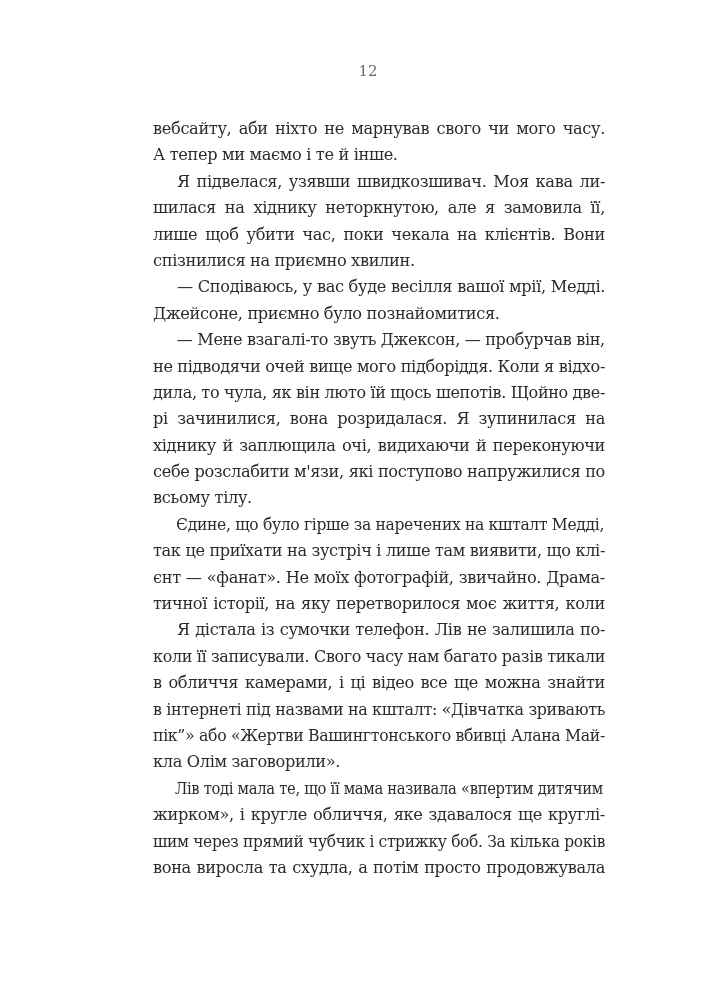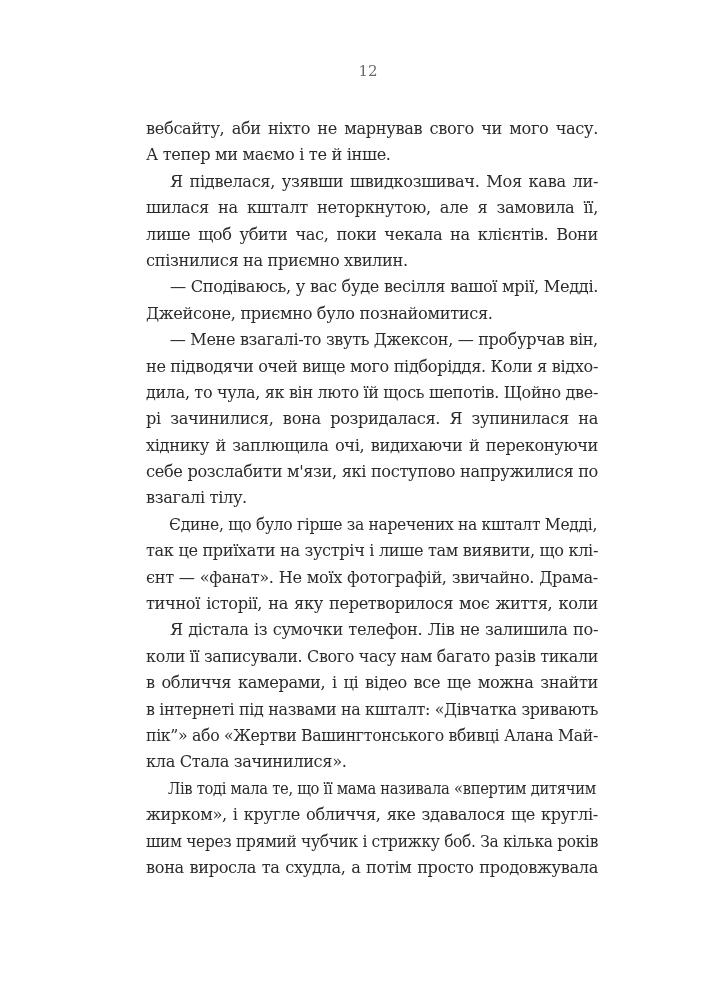--- a/index.html
+++ b/index.html
@@ -2,70 +2,70 @@
 <html><head>
 <meta charset="utf-8">
 <style>
   html, body { margin: 0; padding: 0; background: #ffffff; }
   body { width: 728px; height: 1000px; position: relative; overflow: hidden; }
   .page-number {
     position: absolute; top: 62px; left: 4px; width: 728px; text-align: center;
     font-family: "DejaVu Serif", serif; font-size: 15px; color: #6a6a6a;
   }
   .text-block {
-    position: absolute; top: 116px; left: 146px; width: 452px;
+    position: absolute; top: 116px; left: 153px; width: 452px;
     font-family: "DejaVu Serif", serif; font-size: 16.2px; line-height: 26.4px;
     color: #2b2b2b; letter-spacing: -0.35px;
   }
   .line { display: block; white-space: nowrap; text-align: justify; text-align-last: justify; height: 26.4px; overflow: visible; }
   .line.last { text-align-last: left; }
   .line.indent { padding-left: 24px; }
 </style>
 </head>
 <body>
 
 <div class="page-number">12</div>
 
 <div class="text-block">
   <div>
     <span class="line">вебсайту, аби ніхто не марнував свого чи мого часу.</span>
     <span class="line last">А тепер ми маємо і те й інше.</span>
   </div>
   <div>
     <span class="line indent">Я підвелася, узявши швидкозшивач. Моя кава ли-</span>
-    <span class="line">шилася на кшталт неторкнутою, але я замовила її,</span>
+    <span class="line">шилася на хіднику неторкнутою, але я замовила її,</span>
     <span class="line">лише щоб убити час, поки чекала на клієнтів. Вони</span>
     <span class="line last">спізнилися на приємно хвилин.</span>
   </div>
   <div>
     <span class="line indent">— Сподіваюсь, у вас буде весілля вашої мрії, Медді.</span>
     <span class="line last">Джейсоне, приємно було познайомитися.</span>
   </div>
   <div>
     <span class="line indent" style="transform-origin: left center; transform: scaleX(0.992859); width: 431.078px; text-align-last: left; text-align: left;">— Мене взагалі-то звуть Джексон, — пробурчав він,</span>
     <span class="line" style="transform-origin: left center; transform: scaleX(0.996075); width: 453.781px; text-align-last: left; text-align: left;">не підводячи очей вище мого підборіддя. Коли я відхо-</span>
     <span class="line" style="transform-origin: left center; transform: scaleX(0.989567); width: 456.766px; text-align-last: left; text-align: left;">дила, то чула, як він люто їй щось шепотів. Щойно две-</span>
     <span class="line">рі зачинилися, вона розридалася. Я зупинилася на</span>
     <span class="line">хіднику й заплющила очі, видихаючи й переконуючи</span>
     <span class="line">себе розслабити м'язи, які поступово напружилися по</span>
-    <span class="line last">взагалі тілу.</span>
+    <span class="line last">всьому тілу.</span>
   </div>
   <div>
     <span class="line indent" style="transform-origin: left center; transform: scaleX(0.962271); width: 444.781px; text-align-last: left; text-align: left;">Єдине, що було гірше за наречених на кшталт Медді,</span>
     <span class="line" style="transform-origin: left center; transform: scaleX(0.99824); width: 452.797px; text-align-last: left; text-align: left;">так це приїхати на зустріч і лише там виявити, що клі-</span>
     <span class="line">єнт — «фанат». Не моїх фотографій, звичайно. Драма-</span>
     <span class="line">тичної історії, на яку перетворилося моє життя, коли</span>
   </div>
   <div>
     <span class="line indent">Я дістала із сумочки телефон. Лів не залишила по-</span>
     <span class="line" style="transform-origin: left center; transform: scaleX(0.985655); width: 458.578px; text-align-last: left; text-align: left;">коли її записували. Свого часу нам багато разів тикали</span>
     <span class="line">в обличчя камерами, і ці відео все ще можна знайти</span>
     <span class="line" style="transform-origin: left center; transform: scaleX(0.984213); width: 459.25px; text-align-last: left; text-align: left;">в інтернеті під назвами на кшталт: «Дівчатка зривають</span>
     <span class="line" style="transform-origin: left center; transform: scaleX(0.972239); width: 464.906px; text-align-last: left; text-align: left;">пік”» або «Жертви Вашингтонського вбивці Алана Май-</span>
-    <span class="line last">кла Стала зачинилися».</span>
+    <span class="line last">кла Олім заговорили».</span>
   </div>
   <div>
     <span class="line indent" style="transform-origin: left center; transform: scaleX(0.911821); width: 469.391px; text-align-last: left; text-align: left;">Лів тоді мала те, що її мама називала «впертим дитячим</span>
     <span class="line">жирком», і кругле обличчя, яке здавалося ще круглі-</span>
     <span class="line" style="transform-origin: left center; transform: scaleX(0.954216); width: 473.688px; text-align-last: left; text-align: left;">шим через прямий чубчик і стрижку боб. За кілька років</span>
     <span class="line">вона виросла та схудла, а потім просто продовжувала</span>
   </div>
 </div>
 
 </body></html>

